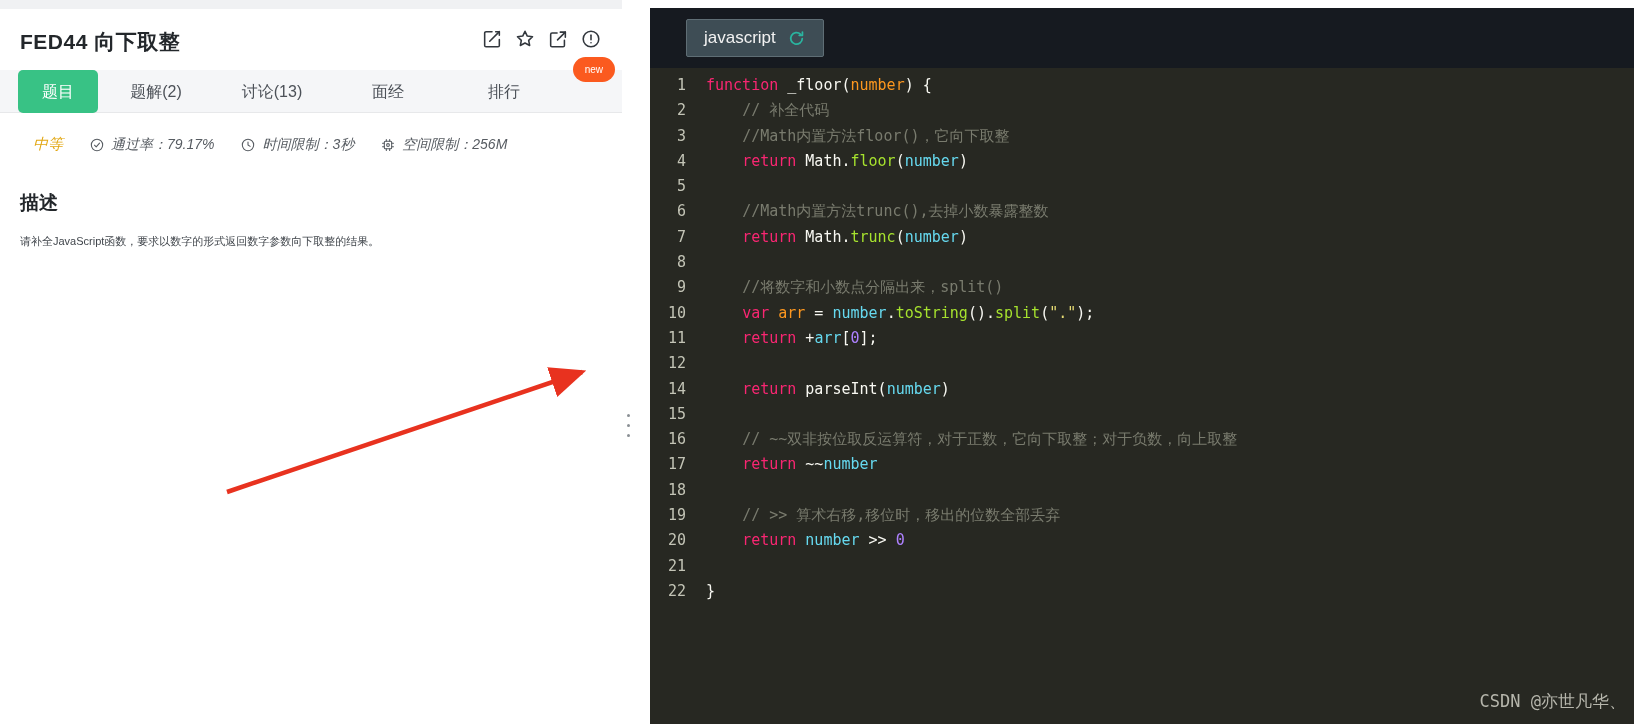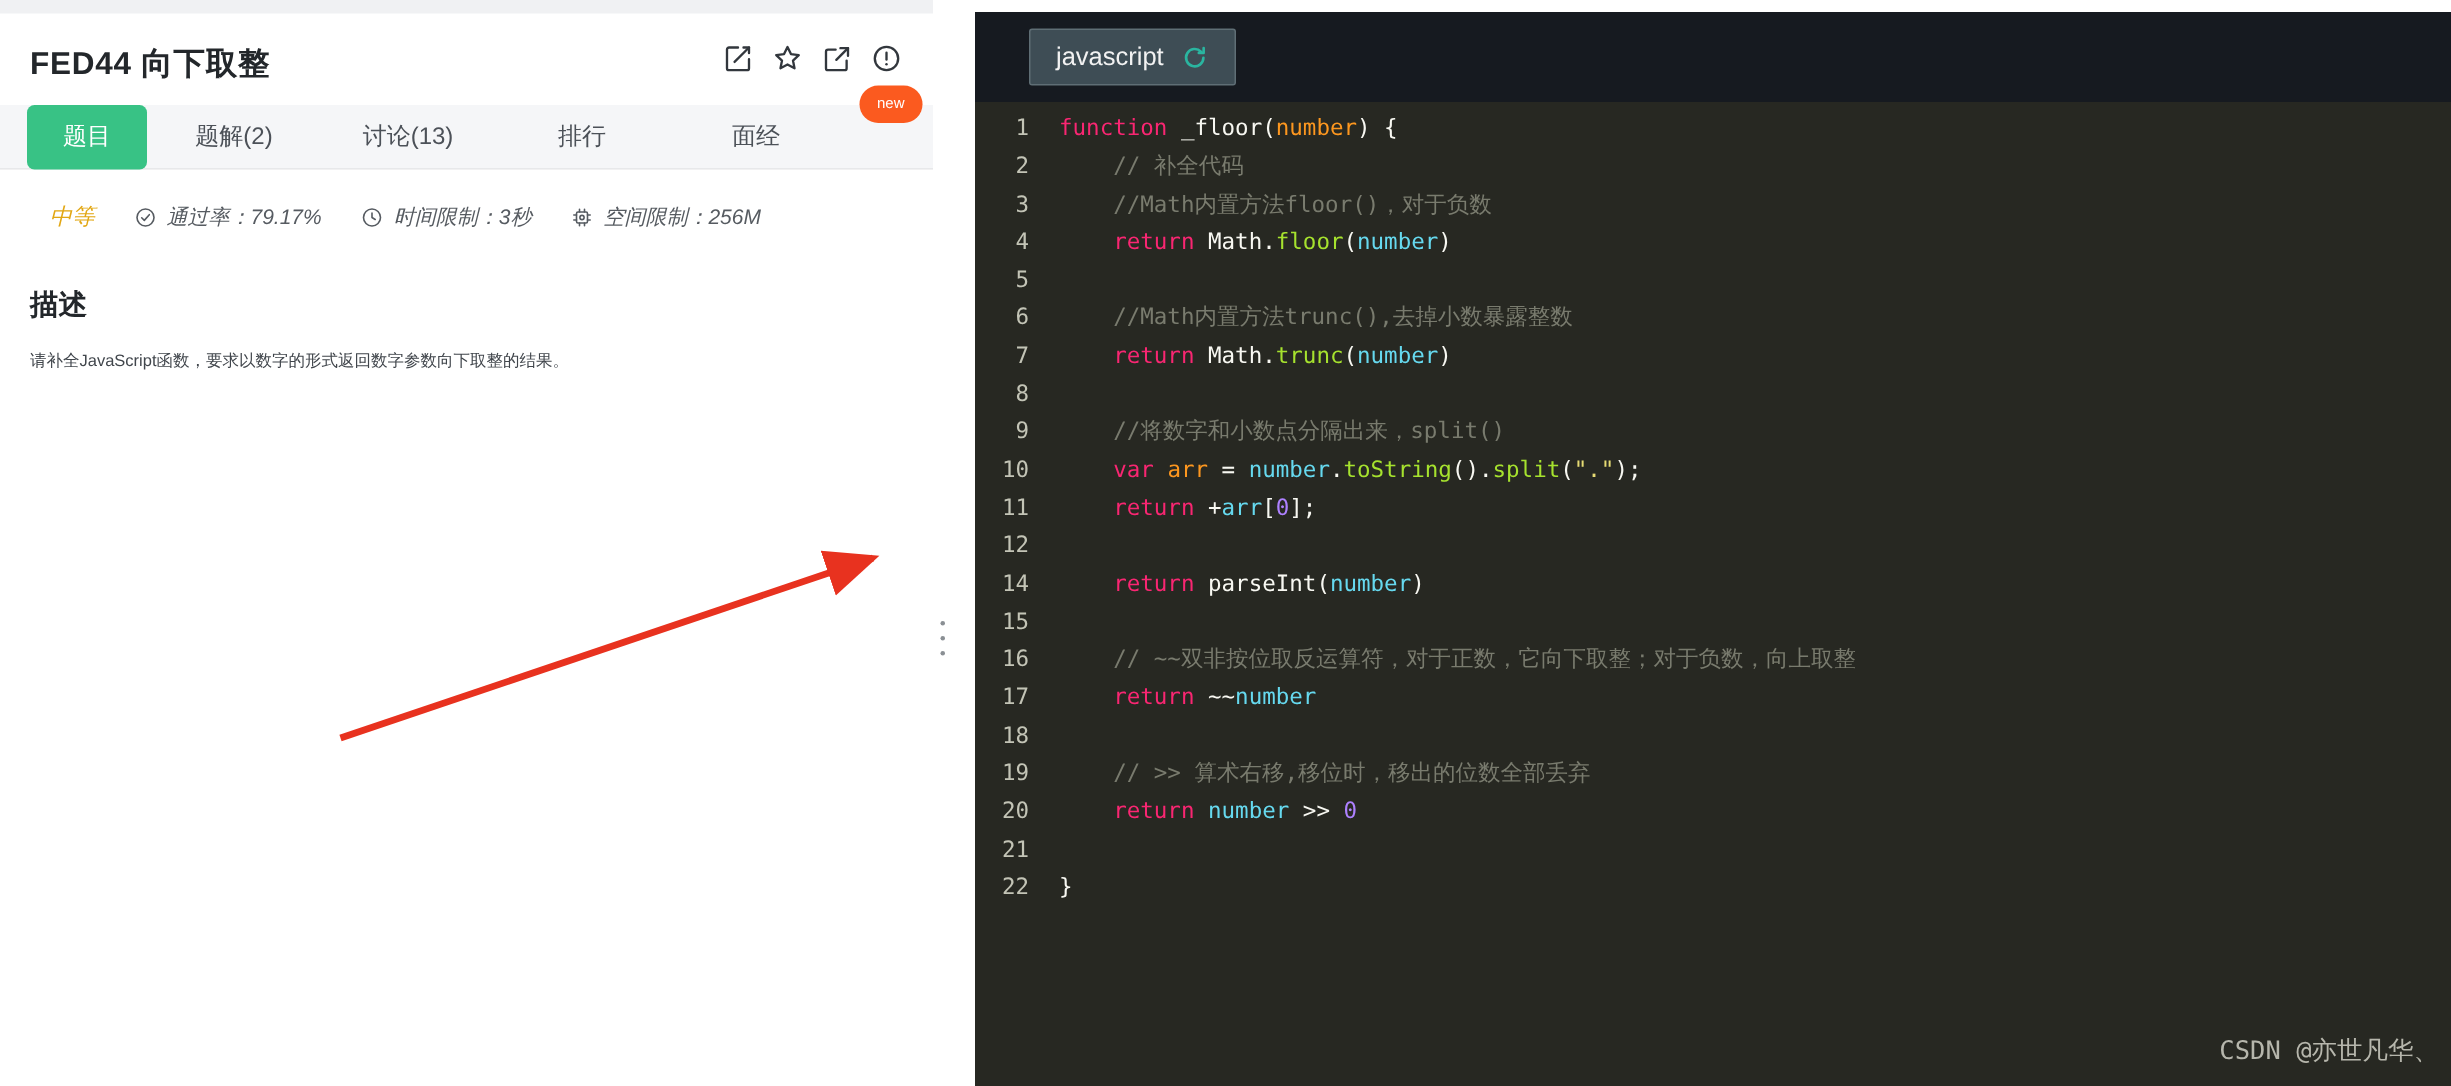--- a/index.html
+++ b/index.html
@@ -95,22 +95,22 @@
               <circle cx="12" cy="16.1" r="0.9" fill="#32373d" stroke="none"></circle>
             </svg>
         </span>
       </div>
     </div>
 
     <div class="tab-bar">
       <div class="tab active">题目</div>
       <div class="tab">题解(2)</div>
       <div class="tab">讨论(13)</div>
+      <div class="tab">面经</div>
       <div class="tab">排行</div>
-      <div class="tab">面经</div>
       <div class="new-badge">new</div>
     </div>
 
     <div class="meta-row">
       <span class="difficulty">中等</span>
       <span class="meta-item">
         <svg viewBox="0 0 24 24">
             <circle cx="12" cy="12" r="8.5"></circle>
             <path d="M8.2 12.3l2.6 2.6 5-5.7"></path>
           </svg>
@@ -170,21 +170,21 @@
           <div class="code-line">
             <span class="line-num">1</span>
             <span class="line-content"><span class="tok-kw">function</span><span class="tok-pl"> _floor(</span><span class="tok-param">number</span><span class="tok-pl">) {</span></span>
           </div>
           <div class="code-line">
             <span class="line-num">2</span>
             <span class="line-content"><span class="tok-pl">    </span><span class="tok-cm">// 补全代码</span></span>
           </div>
           <div class="code-line">
             <span class="line-num">3</span>
-            <span class="line-content"><span class="tok-pl">    </span><span class="tok-cm">//Math内置方法floor()，对于负数</span></span>
+            <span class="line-content"><span class="tok-pl">    </span><span class="tok-cm">//Math内置方法floor()，它向下取整</span></span>
           </div>
           <div class="code-line">
             <span class="line-num">4</span>
             <span class="line-content"><span class="tok-pl">    </span><span class="tok-kw">return</span><span class="tok-pl"> Math.</span><span class="tok-fn">floor</span><span class="tok-pl">(</span><span class="tok-var">number</span><span class="tok-pl">)</span></span>
           </div>
           <div class="code-line">
             <span class="line-num">5</span>
             <span class="line-content"></span>
           </div>
           <div class="code-line">

